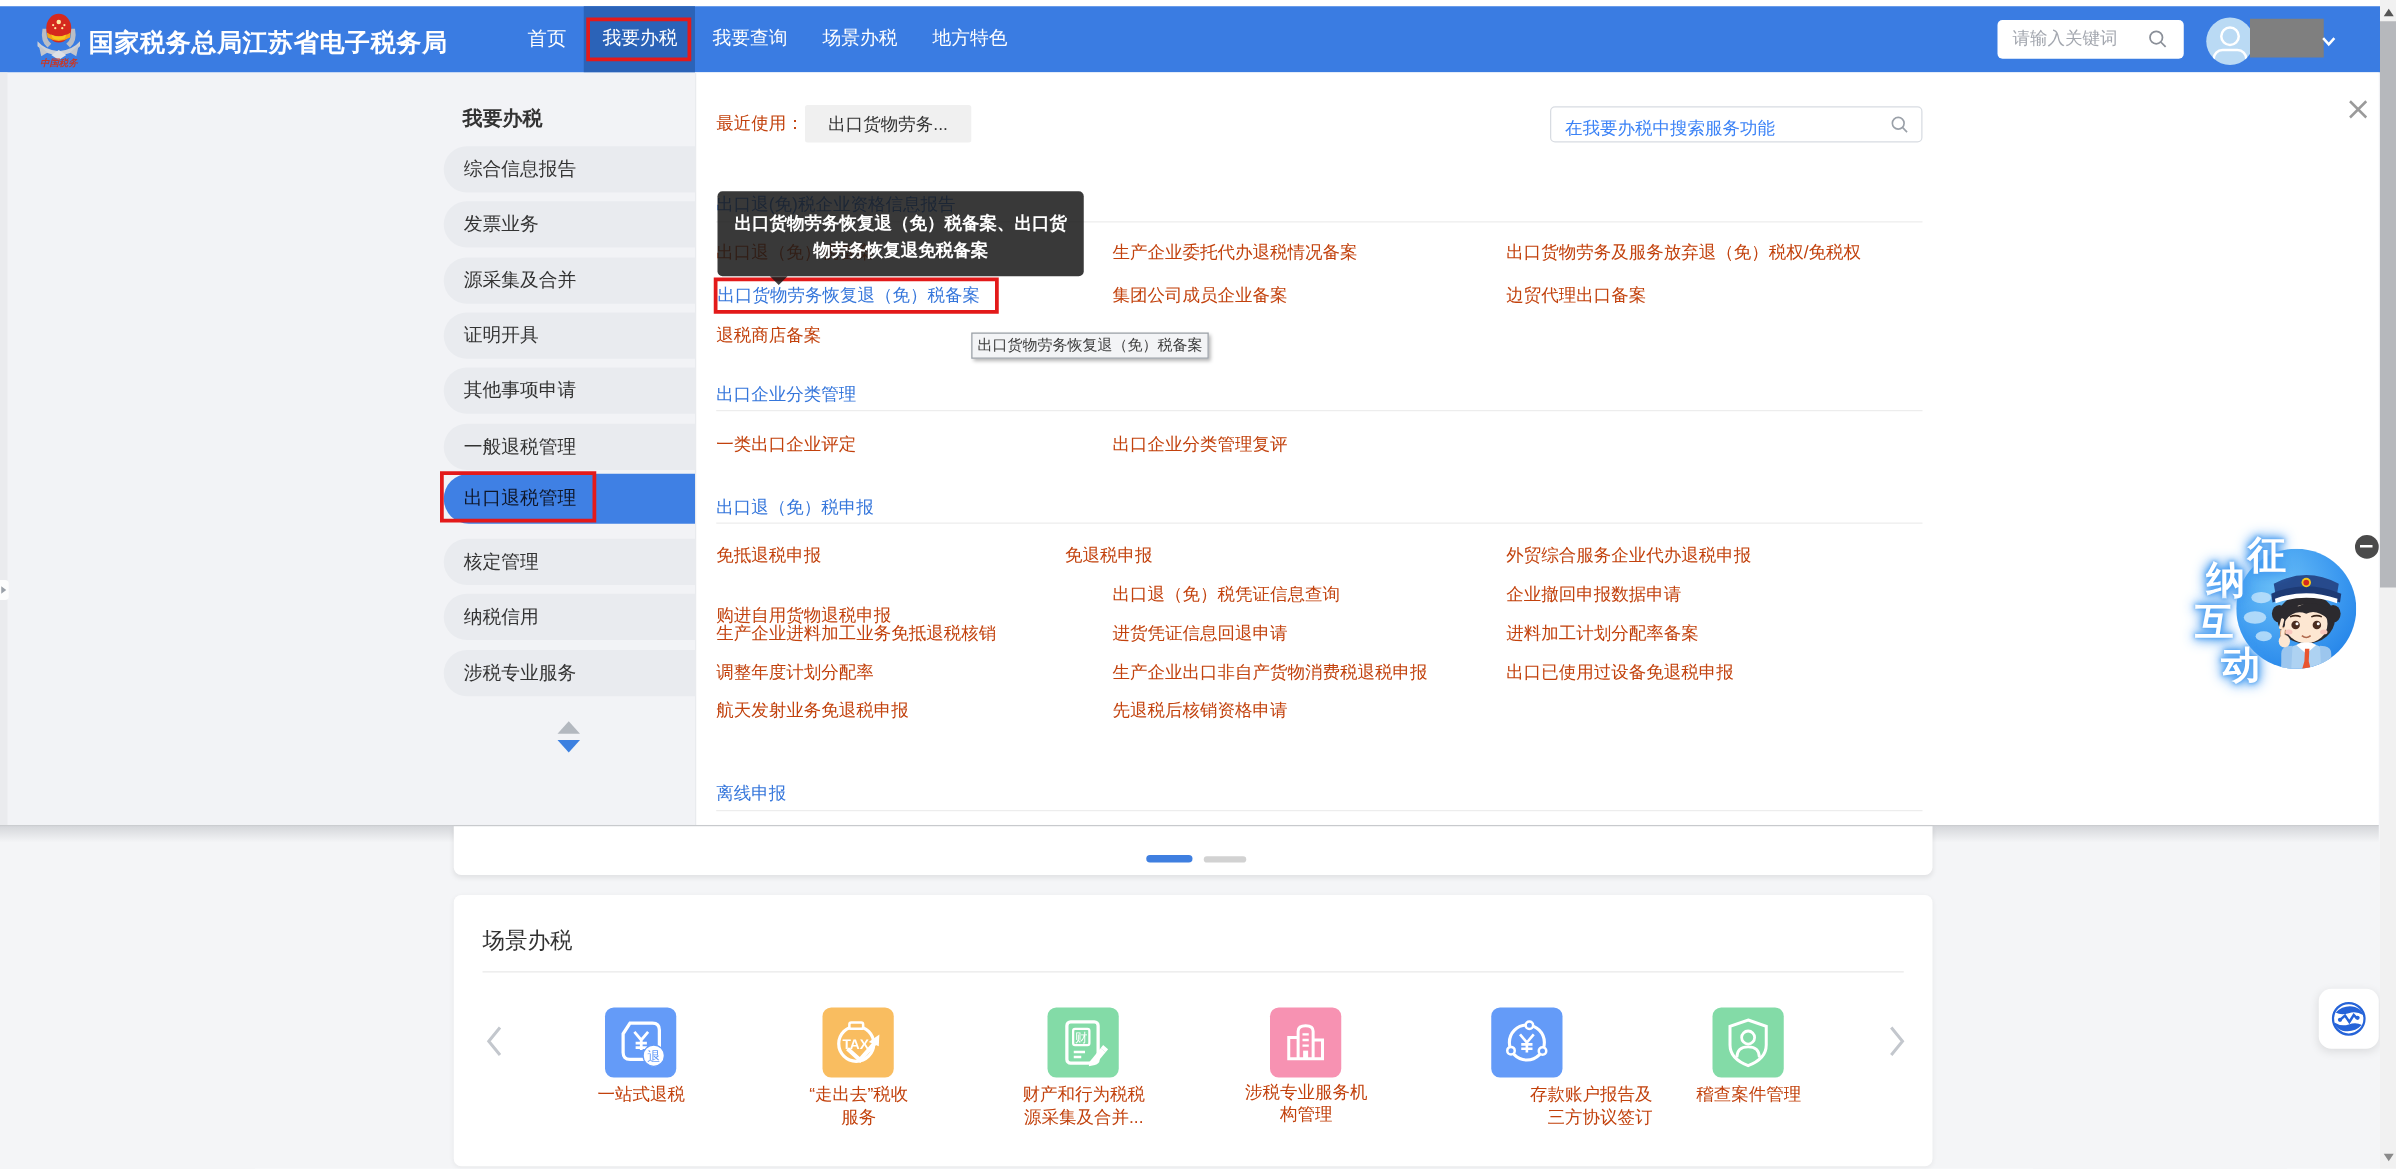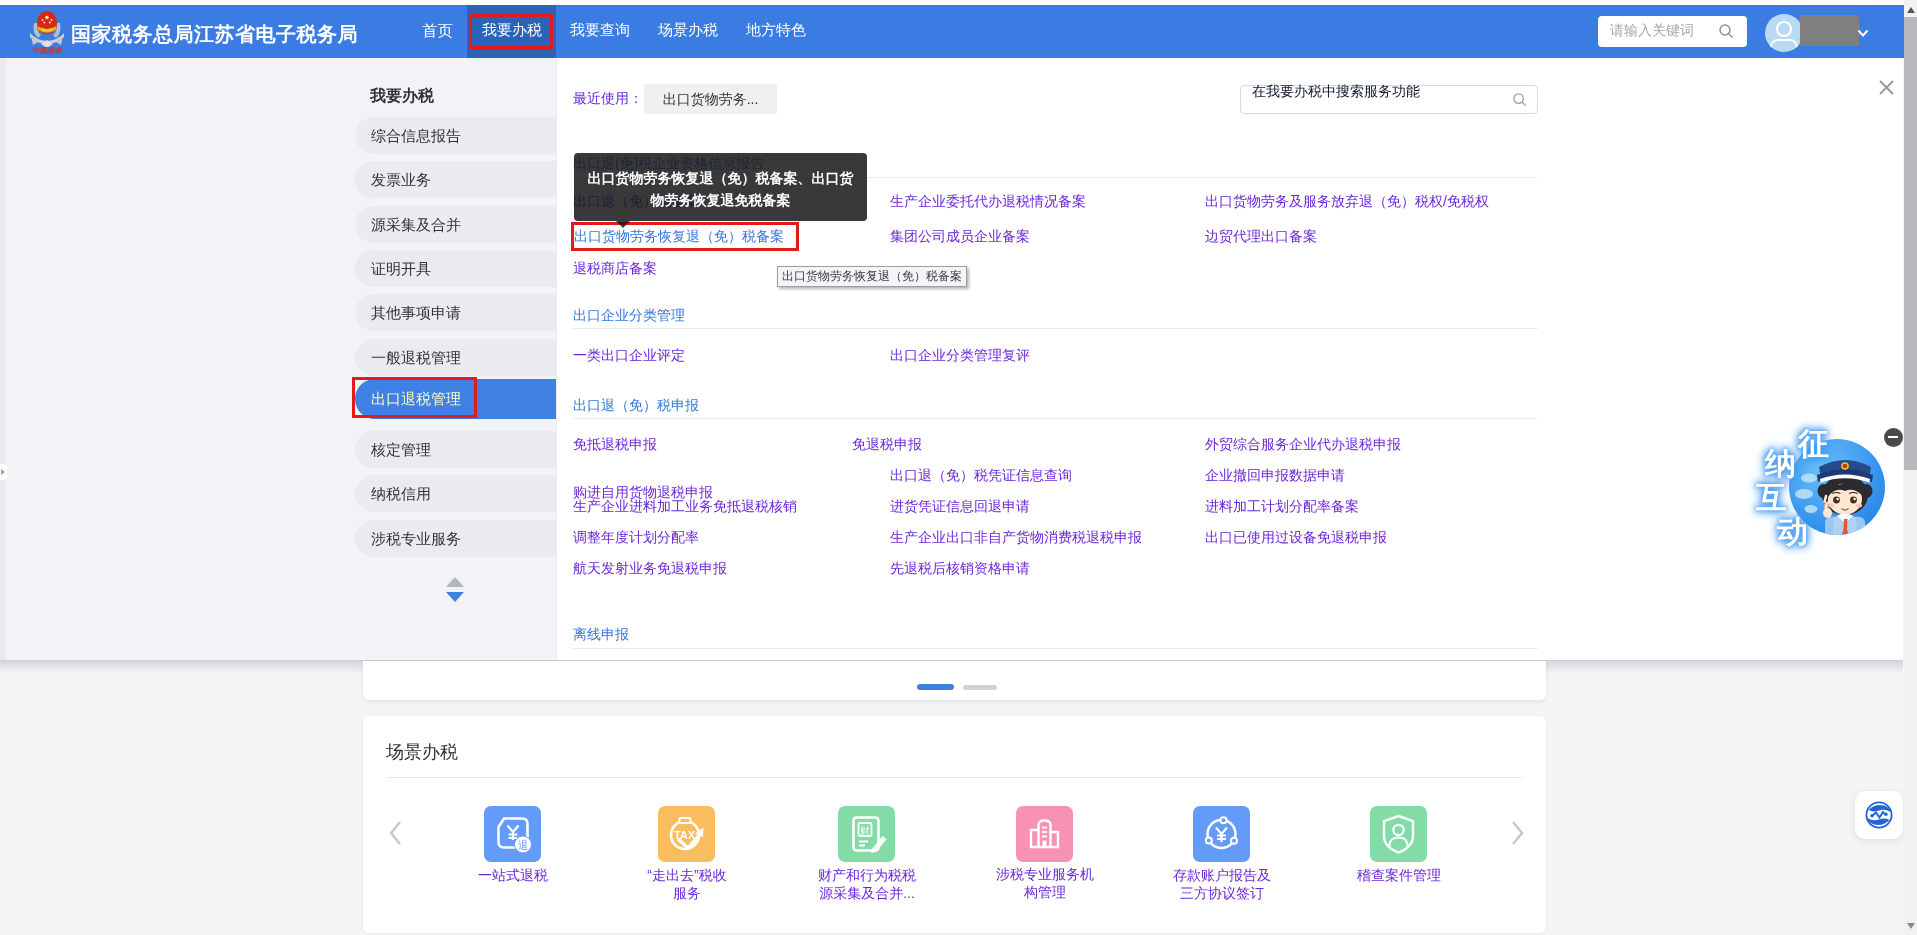--- a/index.html
+++ b/index.html
@@ -1,19 +1,19 @@
 <!DOCTYPE html>
 <html><head>
 <meta charset="utf-8">
 <style>
   * { margin:0; padding:0; box-sizing:border-box; }
   html,body { width:1917px; height:935px; overflow:hidden; background:#fff;
     font-family:"Liberation Sans", sans-serif; }
   .abs { position:absolute; }
-  .t { position:absolute; font-size:14px; color:#6d28d9; white-space:nowrap; height:20px; line-height:20px; }
+  .t { position:absolute; font-size:14px; color:#c2410c; white-space:nowrap; height:20px; line-height:20px; }
   .lnk { color:#3576db; }
   .sec { position:absolute; font-size:14px; color:#3576db; white-space:nowrap; height:20px; line-height:20px; }
   .hline { position:absolute; left:573px; width:965px; height:1px; background:#ededed; }
   .pill { position:absolute; left:355px; width:201px; height:37px; background:#e9ebef;
     border-radius:18.5px 0 0 18.5px; color:#333; font-size:15px; line-height:37px; padding-left:16px; }
 </style>
 </head>
 <body>
 
 <div class="abs" style="left:0;top:5px;width:1904px;height:53px;background:#3a7ce2;"></div>
@@ -71,32 +71,32 @@
 <div class="abs" style="left:0;top:464px;width:7px;height:16px;background:#fdfdfd;border-radius:0 3px 3px 0;"></div>
 <div class="abs" style="left:1px;top:469px;width:0;height:0;border-left:4px solid #9aa0a8;border-top:3px solid transparent;border-bottom:3px solid transparent;"></div>
 
 <div class="abs" style="left:370px;top:86px;width:200px;height:20px;line-height:20px;font-size:16px;font-weight:bold;color:#333;">我要办税</div>
 <div class="pill" style="top:117px;">综合信息报告</div>
 <div class="pill" style="top:161px;">发票业务</div>
 <div class="pill" style="top:206px;">源采集及合并</div>
 <div class="pill" style="top:250px;">证明开具</div>
 <div class="pill" style="top:294px;">其他事项申请</div>
 <div class="pill" style="top:339px;">一般退税管理</div>
-<div class="pill" style="top:379px;height:40px;background:#3f80e4;color:#fef9c3;line-height:40px;border-radius:20px 0 0 20px;">出口退税管理</div>
+<div class="pill" style="top:379px;height:40px;background:#3f80e4;color:#0f172a;line-height:40px;border-radius:20px 0 0 20px;">出口退税管理</div>
 <div class="abs" style="left:352px;top:377px;width:125px;height:41px;border:3px solid #e31a1a;"></div>
 <div class="pill" style="top:431px;">核定管理</div>
 <div class="pill" style="top:475px;">纳税信用</div>
 <div class="pill" style="top:520px;">涉税专业服务</div>
 <div class="abs" style="left:446px;top:577px;width:0;height:0;border-bottom:10px solid #b3b8bf;border-left:9px solid transparent;border-right:9px solid transparent;"></div>
 <div class="abs" style="left:446px;top:592px;width:0;height:0;border-top:10px solid #3c80e0;border-left:9px solid transparent;border-right:9px solid transparent;"></div>
 
 <div class="t" style="left:573px;top:88px;">最近使用：</div>
 <div class="abs" style="left:644px;top:84px;width:133px;height:30px;background:#f0f0f0;border-radius:2px;text-align:center;line-height:30px;font-size:14px;color:#333;">出口货物劳务...</div>
 <div class="abs" style="left:1240px;top:85px;width:298px;height:29px;background:#fff;border:1px solid #d8dce2;border-radius:4px;"></div>
-<div class="abs" style="left:1252px;top:83px;font-size:14px;color:#0f172a;">在我要办税中搜索服务功能</div>
+<div class="abs" style="left:1252px;top:94px;font-size:14px;color:#3b82f6;">在我要办税中搜索服务功能</div>
 <svg class="abs" style="left:1512px;top:92px;" width="16" height="16" viewBox="0 0 17 17">
   <circle cx="7" cy="7" r="5" fill="none" stroke="#9aa0a8" stroke-width="1.4"></circle>
   <line x1="10.8" y1="10.8" x2="14.5" y2="14.5" stroke="#9aa0a8" stroke-width="1.4"></line>
 </svg>
 <svg class="abs" style="left:1878px;top:79px;" width="17" height="17" viewBox="0 0 17 17">
   <line x1="2" y1="2" x2="15" y2="15" stroke="#9a9a9a" stroke-width="2"></line>
   <line x1="15" y1="2" x2="2" y2="15" stroke="#9a9a9a" stroke-width="2"></line>
 </svg>
 
 <div class="sec" style="left:573px;top:153px;">出口退(免)税企业资格信息报告</div>
@@ -199,21 +199,21 @@
 <svg class="abs" style="left:1370px;top:806px;" width="57" height="56" viewBox="0 0 57 56">
   <path d="M28.5 10 L43 15 L43 30 Q43 41 28.5 46.5 Q14 41 14 30 L14 15 Z" fill="none" stroke="#fff" stroke-width="2.4"></path>
   <circle cx="28.5" cy="24" r="5.2" fill="none" stroke="#fff" stroke-width="2.2"></circle>
   <path d="M19.5 40 Q19.5 31.5 28.5 31.5 Q37.5 31.5 37.5 40" fill="none" stroke="#fff" stroke-width="2.2"></path>
 </svg>
 
 <div class="t" style="left:413px;top:867px;width:200px;text-align:center;line-height:17.5px;">一站式退税</div>
 <div class="t" style="left:587px;top:867px;width:200px;text-align:center;line-height:17.5px;height:36px;">“走出去”税收<br>服务</div>
 <div class="t" style="left:767px;top:867px;width:200px;text-align:center;line-height:17.5px;height:36px;">财产和行为税税<br>源采集及合并...</div>
 <div class="t" style="left:945px;top:867px;width:200px;text-align:center;line-height:17.5px;height:36px;font-family:Liberation Mono, monospace;">涉税专业服务机<br>构管理</div>
-<div class="t" style="left:1122px;top:867px;width:200px;text-align:center;line-height:17.5px;height:36px;">存款账户报告及<br>三方协议签订</div>
+<div class="t" style="left:1122px;top:867px;width:200px;text-align:right;line-height:17.5px;height:36px;">存款账户报告及<br>三方协议签订</div>
 <div class="t" style="left:1299px;top:867px;width:200px;text-align:center;line-height:17.5px;">稽查案件管理</div>
 
 <svg class="abs" style="left:1789px;top:439px;" width="96" height="107" viewBox="0 0 96 107">
   <defs>
     <radialGradient id="mg" cx="0.35" cy="0.3" r="0.9">
       <stop offset="0" stop-color="#6cc0f7"></stop>
       <stop offset="0.55" stop-color="#3d9af0"></stop>
       <stop offset="1" stop-color="#1b7ce6"></stop>
     </radialGradient>
     <clipPath id="mc">

